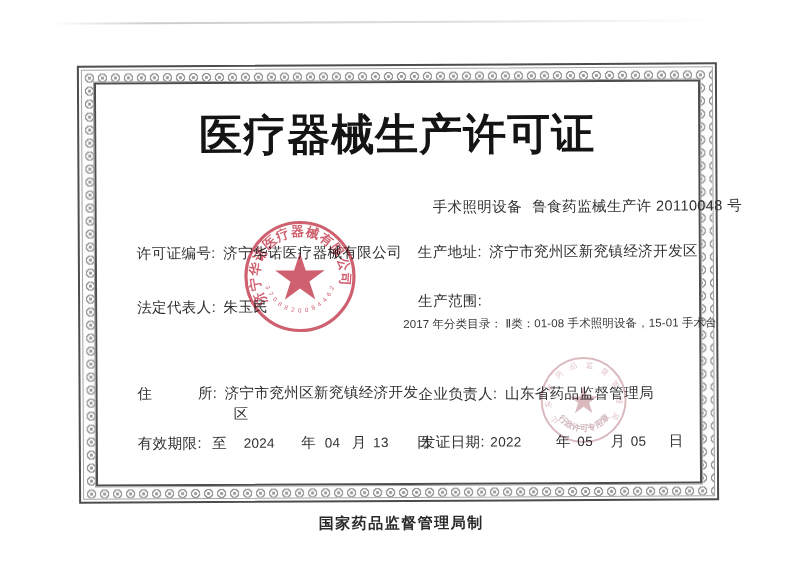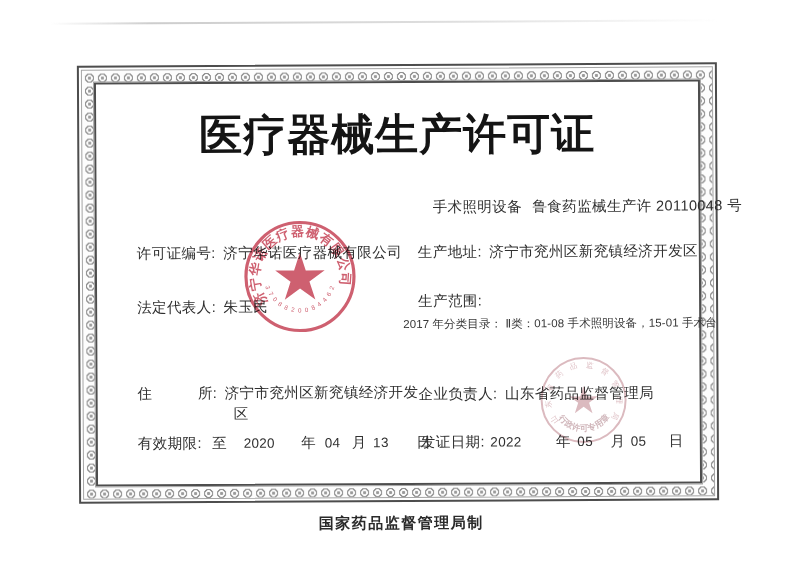--- a/index.html
+++ b/index.html
@@ -88,21 +88,21 @@
   <div class="row" id="row-residence">
     <span>住</span>
     <span style="margin-left:41px">所:</span>
     <span class="val">济宁市兖州区新兖镇经济开发</span>
   </div>
   <div class="row" id="residence-line2">区</div>
 
   <div class="row" id="row-validity">
     <span>有效期限:</span>
     <span style="margin-left:6px">至</span>
-    <span class="num" style="margin-left:12px">2020</span>
+    <span class="num" style="margin-left:12px">2024</span>
     <span style="margin-left:22px">年</span>
     <span class="num" style="margin-left:4px">04</span>
     <span style="margin-left:7px">月</span>
     <span class="num" style="margin-left:2px">13</span>
     <span style="margin-left:23px">日</span>
   </div>
 
   <div class="row" id="row-prod-address">
     <span>生产地址:</span>
     <span class="val">济宁市兖州区新兖镇经济开发区</span>

